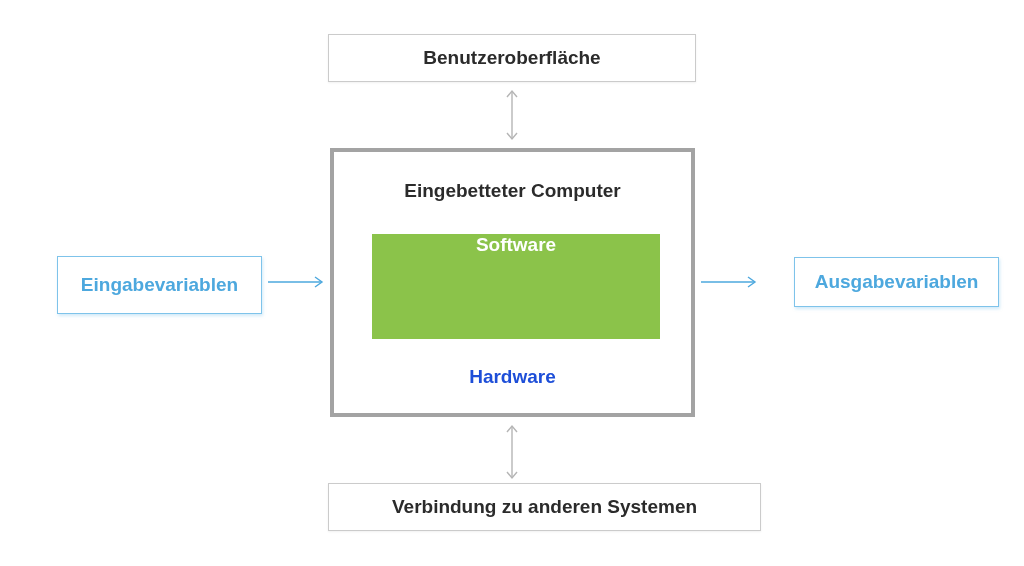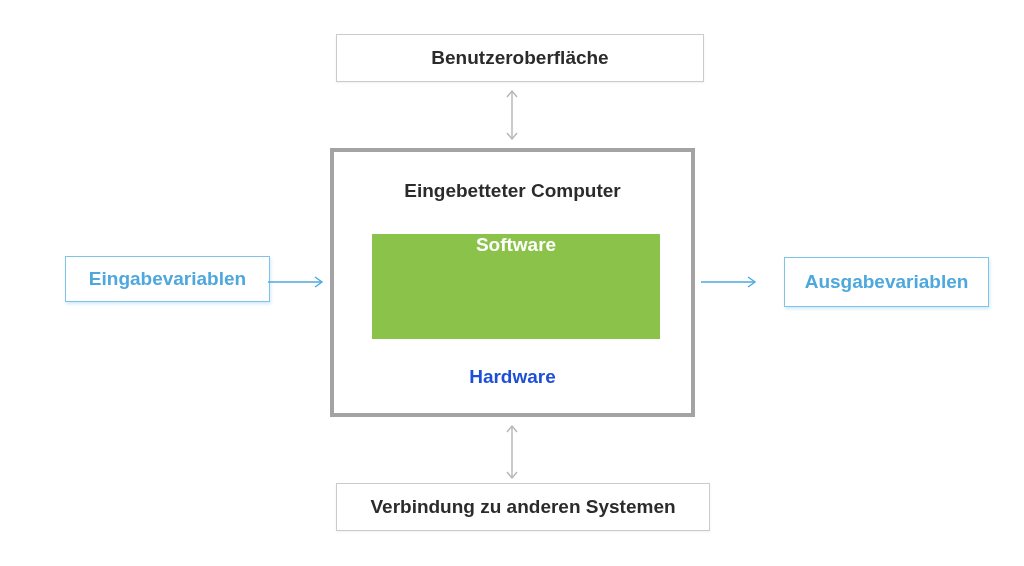--- a/index.html
+++ b/index.html
@@ -15,35 +15,34 @@
     position: absolute;
     box-sizing: border-box;
     display: flex;
     align-items: center;
     justify-content: center;
     background: #ffffff;
     font-size: 19px;
     font-weight: 600;
     color: #2b2b2b;
     text-align: center;
-    margin-left: 8px;
   }
   .gray-box {
     border: 1px solid #cbcbcb;
     box-shadow: 0 1px 2px rgba(0,0,0,0.06);
   }
   .blue-box {
     border: 1px solid #7ec3ea;
     color: #4da8de;
     box-shadow: 1px 2px 3px rgba(126,195,234,0.35);
   }
   #ui-box        { left: 328px; top: 34px;  width: 368px; height: 48px; }
-  #bottom-box    { left: 328px; top: 483px; width: 374px; height: 48px; }
-  #input-box     { left: 57px;  top: 256px; width: 205px; height: 46px; }
-  #output-box    { left: 776px; top: 257px; width: 205px; height: 50px; }
+  #bottom-box    { left: 328px; top: 483px; width: 433px; height: 48px; }
+  #input-box     { left: 57px;  top: 256px; width: 205px; height: 58px; }
+  #output-box    { left: 794px; top: 257px; width: 205px; height: 50px; }
 
   #computer-box {
     position: absolute;
     box-sizing: border-box;
     left: 330px; top: 148px; width: 365px; height: 269px;
     background: #ffffff;
     border: 4px solid #a3a3a3;
   }
   .computer-title {
     position: absolute;

